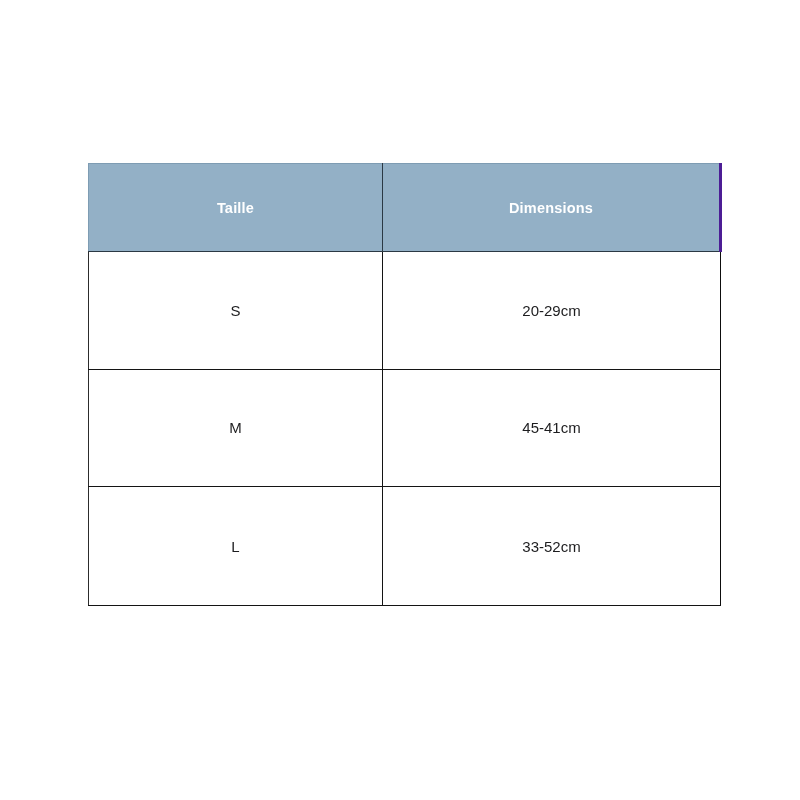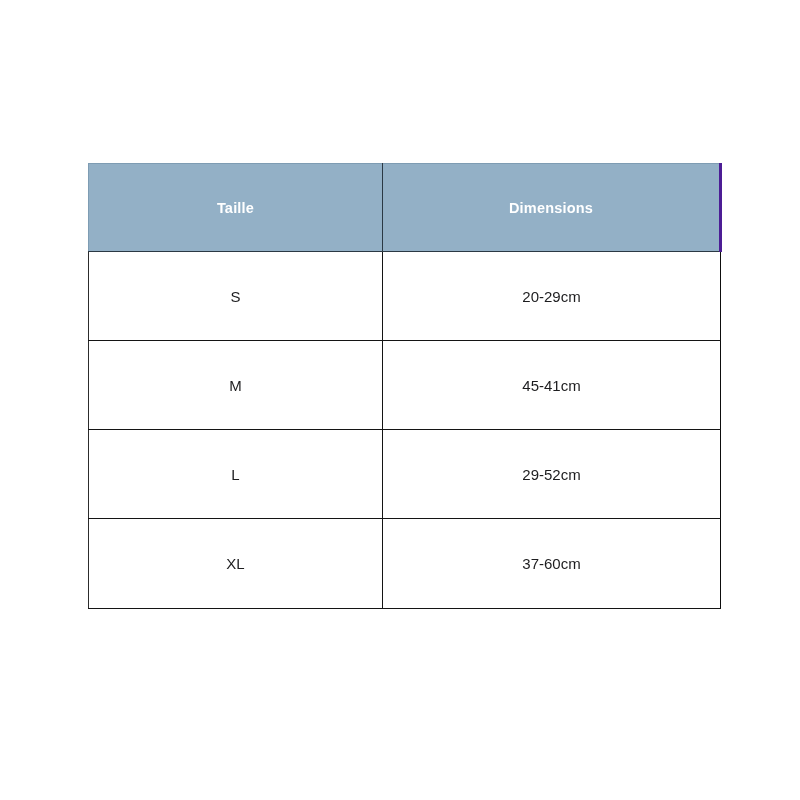--- a/index.html
+++ b/index.html
@@ -98,22 +98,18 @@
       <tr>
         <td class="td-size">S</td>
         <td class="td-dim">20-29cm</td>
       </tr>
       <tr>
         <td class="td-size">M</td>
         <td class="td-dim">45-41cm</td>
       </tr>
       <tr>
         <td class="td-size">L</td>
-        <td class="td-dim">29-52cm</td>
-      </tr>
-      <tr>
-        <td class="td-size">XL</td>
-        <td class="td-dim">37-60cm</td>
+        <td class="td-dim">33-52cm</td>
       </tr>
     </tbody>
   </table>
 
 </div>
 
 </body></html>

